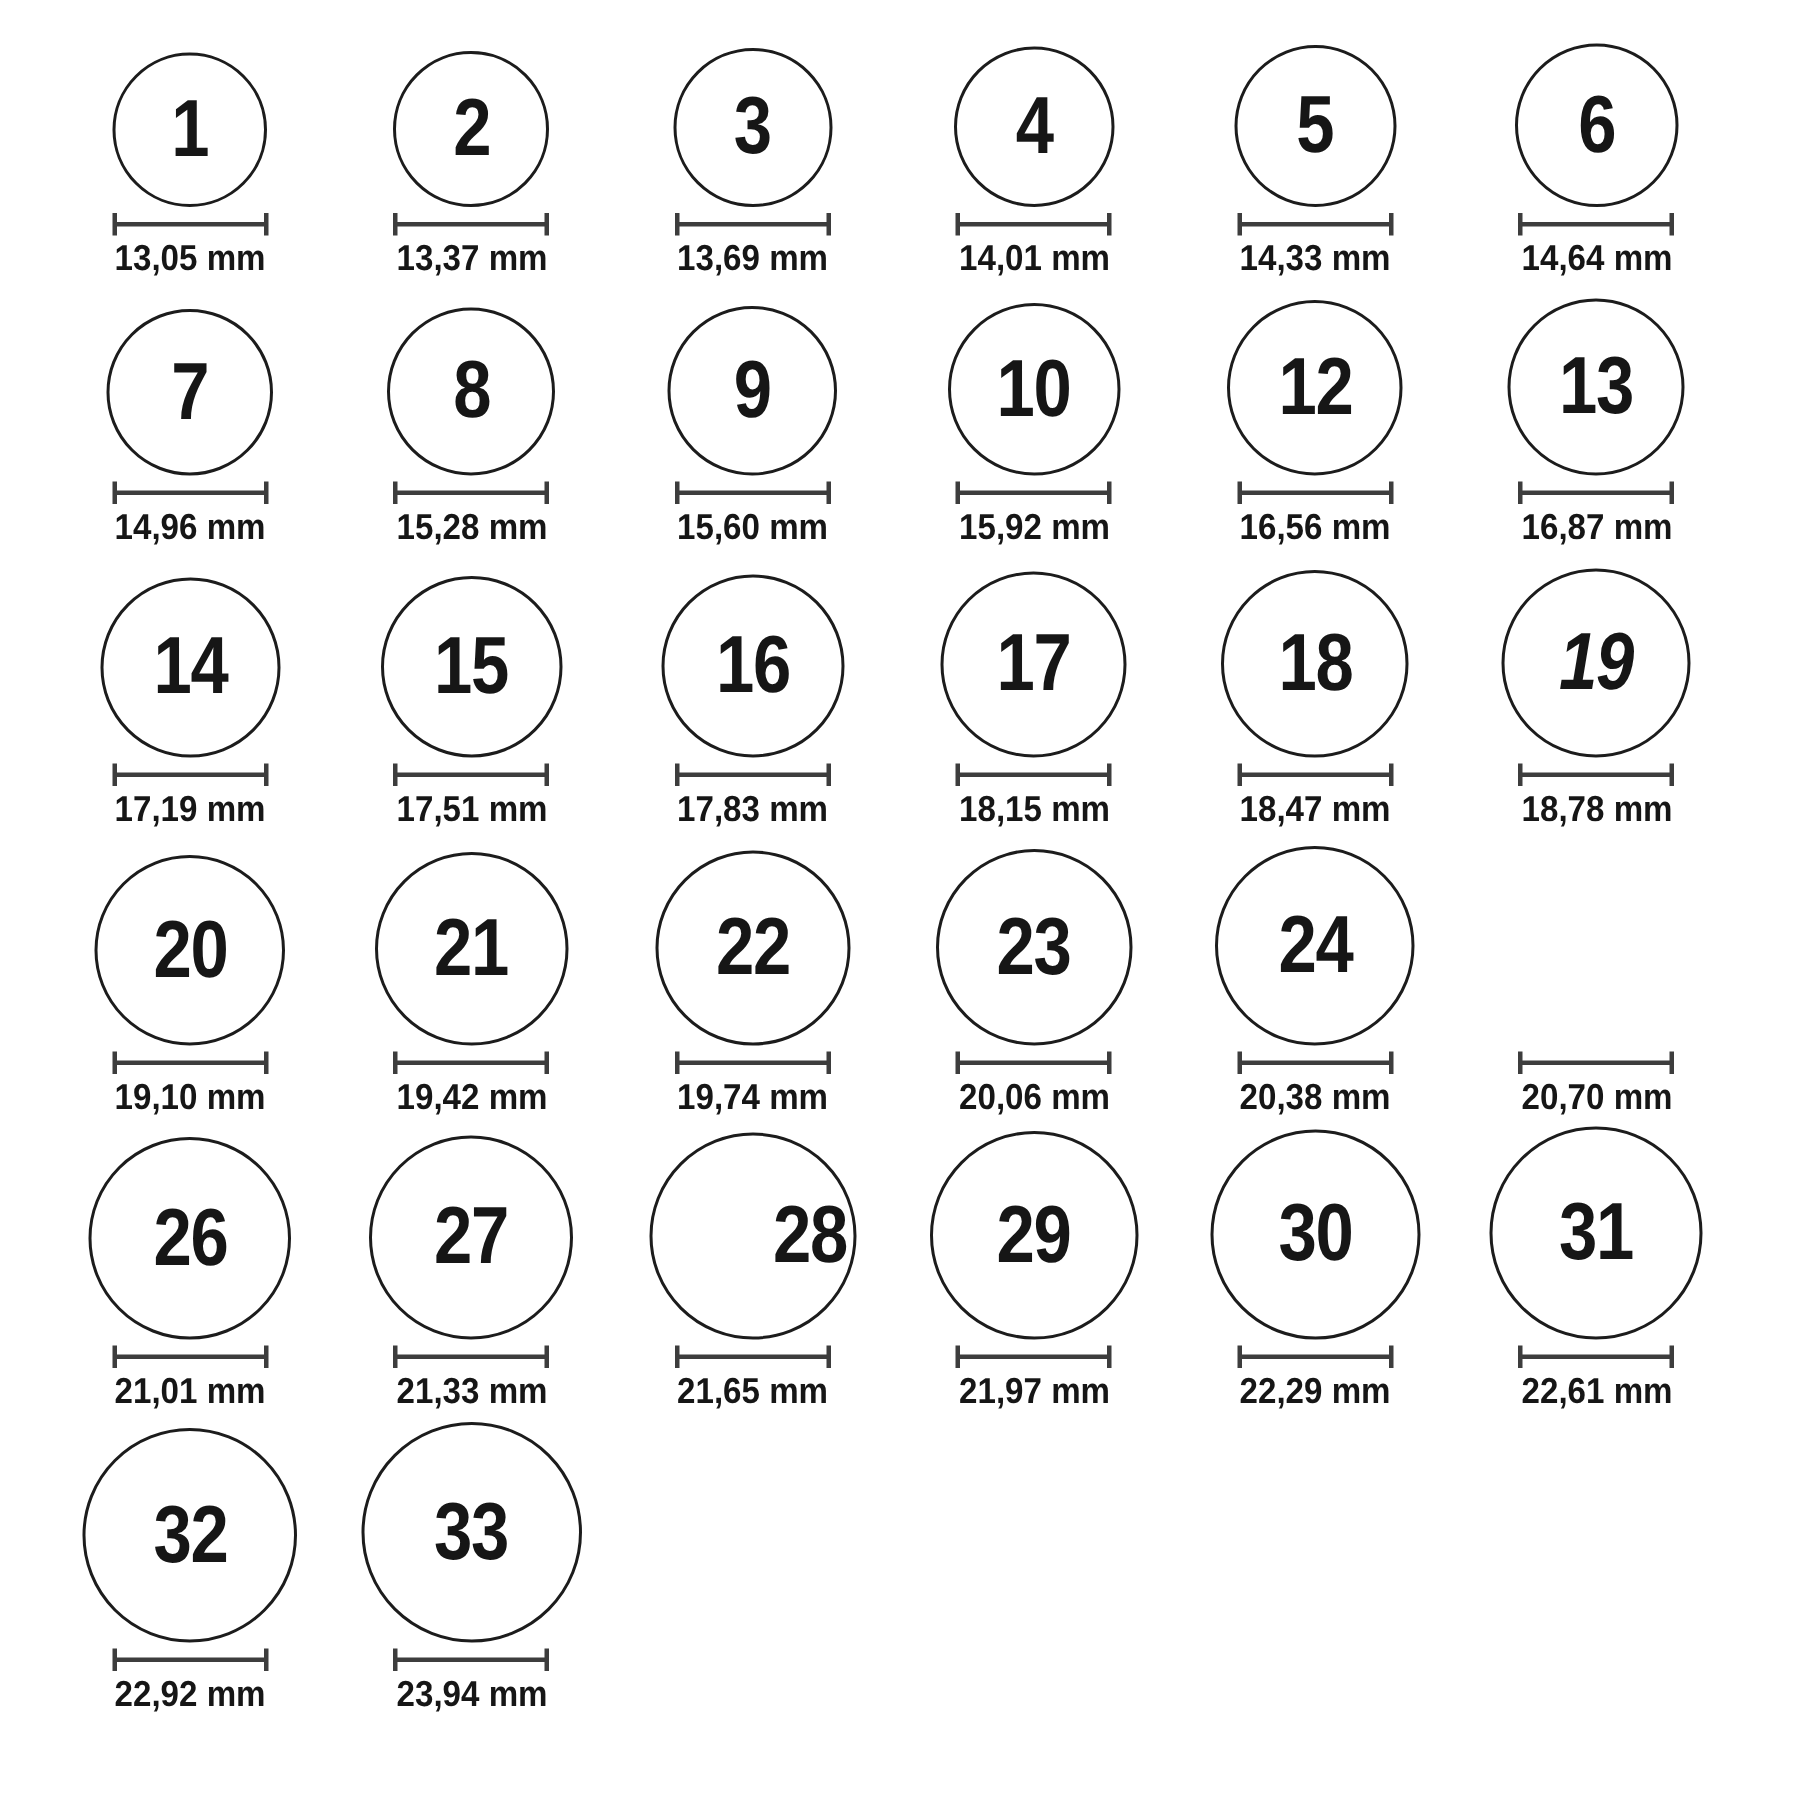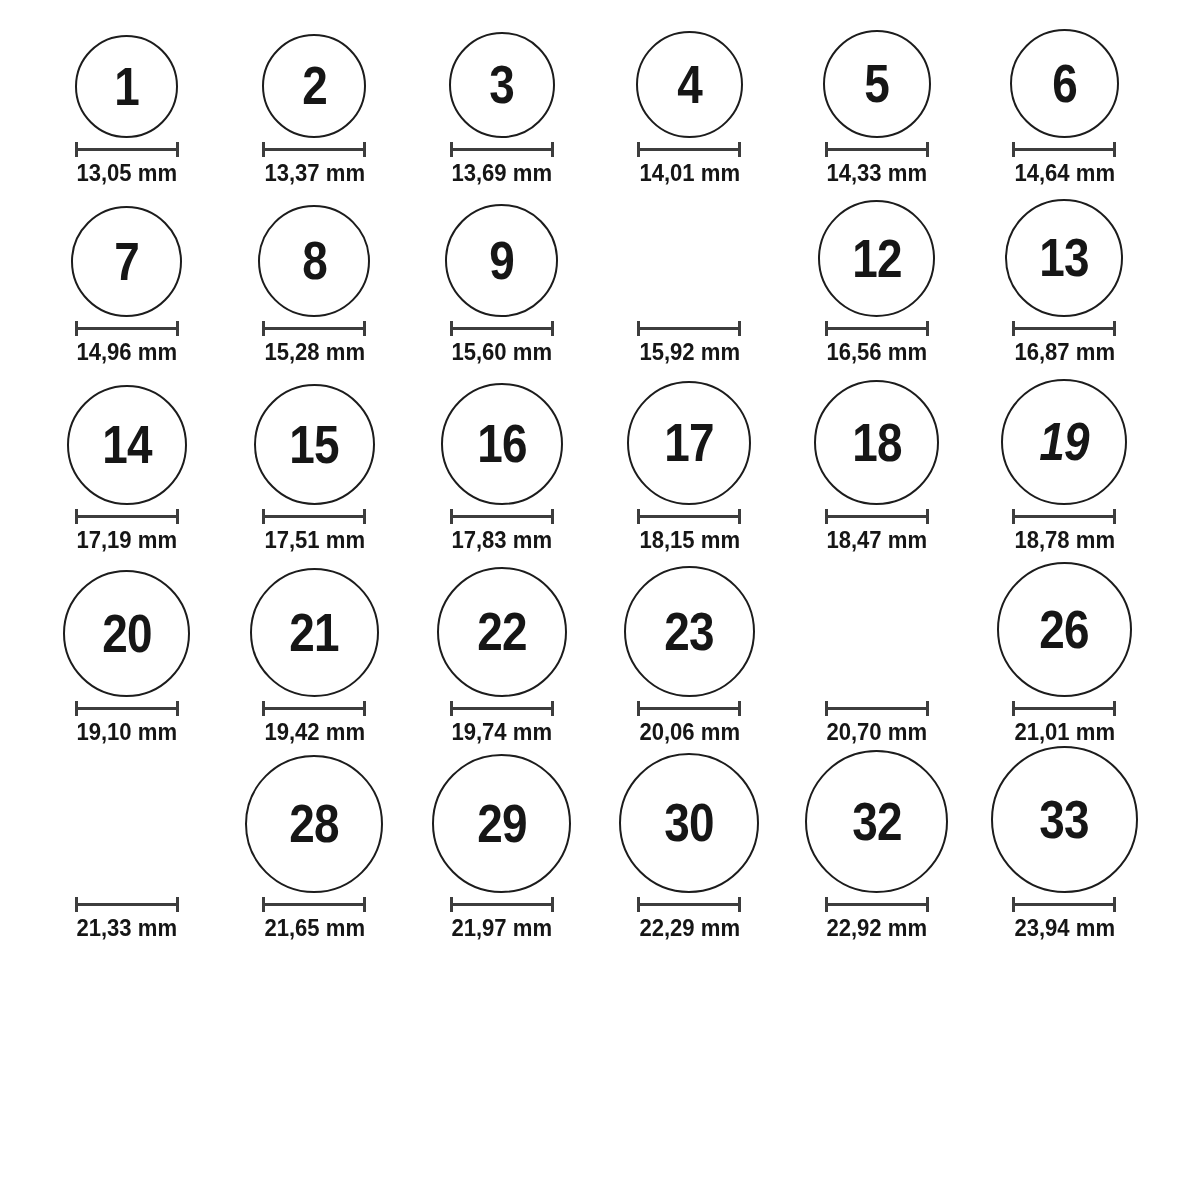--- a/index.html
+++ b/index.html
@@ -195,20 +195,23 @@
     </div>
     <div class="measure">
       <span class="tick l"></span>
       <span class="bar"></span>
       <span class="tick r"></span>
     </div>
     <div class="label">15,60 mm</div>
   </div>
 
   <div class="cell">
+    <div class="circle" style="width: 115px; height: 115px;">
+      <span class="num">10</span>
+    </div>
     <div class="measure">
       <span class="tick l"></span>
       <span class="bar"></span>
       <span class="tick r"></span>
     </div>
     <div class="label">15,92 mm</div>
   </div>
 
 
   <div class="cell">
@@ -348,20 +351,31 @@
       <span class="num">23</span>
     </div>
     <div class="measure">
       <span class="tick l"></span>
       <span class="bar"></span>
       <span class="tick r"></span>
     </div>
     <div class="label">20,06 mm</div>
   </div>
 
+  <div class="cell">
+    <div class="circle" style="width: 133px; height: 133px;">
+      <span class="num">24</span>
+    </div>
+    <div class="measure">
+      <span class="tick l"></span>
+      <span class="bar"></span>
+      <span class="tick r"></span>
+    </div>
+    <div class="label">20,38 mm</div>
+  </div>
 
   <div class="cell">
     <div class="measure">
       <span class="tick l"></span>
       <span class="bar"></span>
       <span class="tick r"></span>
     </div>
     <div class="label">20,70 mm</div>
   </div>
 
@@ -371,30 +385,33 @@
     </div>
     <div class="measure">
       <span class="tick l"></span>
       <span class="bar"></span>
       <span class="tick r"></span>
     </div>
     <div class="label">21,01 mm</div>
   </div>
 
   <div class="cell">
+    <div class="circle" style="width: 136px; height: 136px;">
+      <span class="num">27</span>
+    </div>
     <div class="measure">
       <span class="tick l"></span>
       <span class="bar"></span>
       <span class="tick r"></span>
     </div>
     <div class="label">21,33 mm</div>
   </div>
 
   <div class="cell">
-    <div class="circle" style="width: 138px; height: 138px;">
+    <div class="circle" style="width: 138px; height: 138px; justify-content: flex-end;">
       <span class="num">28</span>
     </div>
     <div class="measure">
       <span class="tick l"></span>
       <span class="bar"></span>
       <span class="tick r"></span>
     </div>
     <div class="label">21,65 mm</div>
   </div>
 
@@ -415,20 +432,31 @@
       <span class="num">30</span>
     </div>
     <div class="measure">
       <span class="tick l"></span>
       <span class="bar"></span>
       <span class="tick r"></span>
     </div>
     <div class="label">22,29 mm</div>
   </div>
 
+  <div class="cell">
+    <div class="circle" style="width: 142px; height: 142px;">
+      <span class="num">31</span>
+    </div>
+    <div class="measure">
+      <span class="tick l"></span>
+      <span class="bar"></span>
+      <span class="tick r"></span>
+    </div>
+    <div class="label">22,61 mm</div>
+  </div>
 
   <div class="cell">
     <div class="circle" style="width: 143px; height: 143px;">
       <span class="num">32</span>
     </div>
     <div class="measure">
       <span class="tick l"></span>
       <span class="bar"></span>
       <span class="tick r"></span>
     </div>

